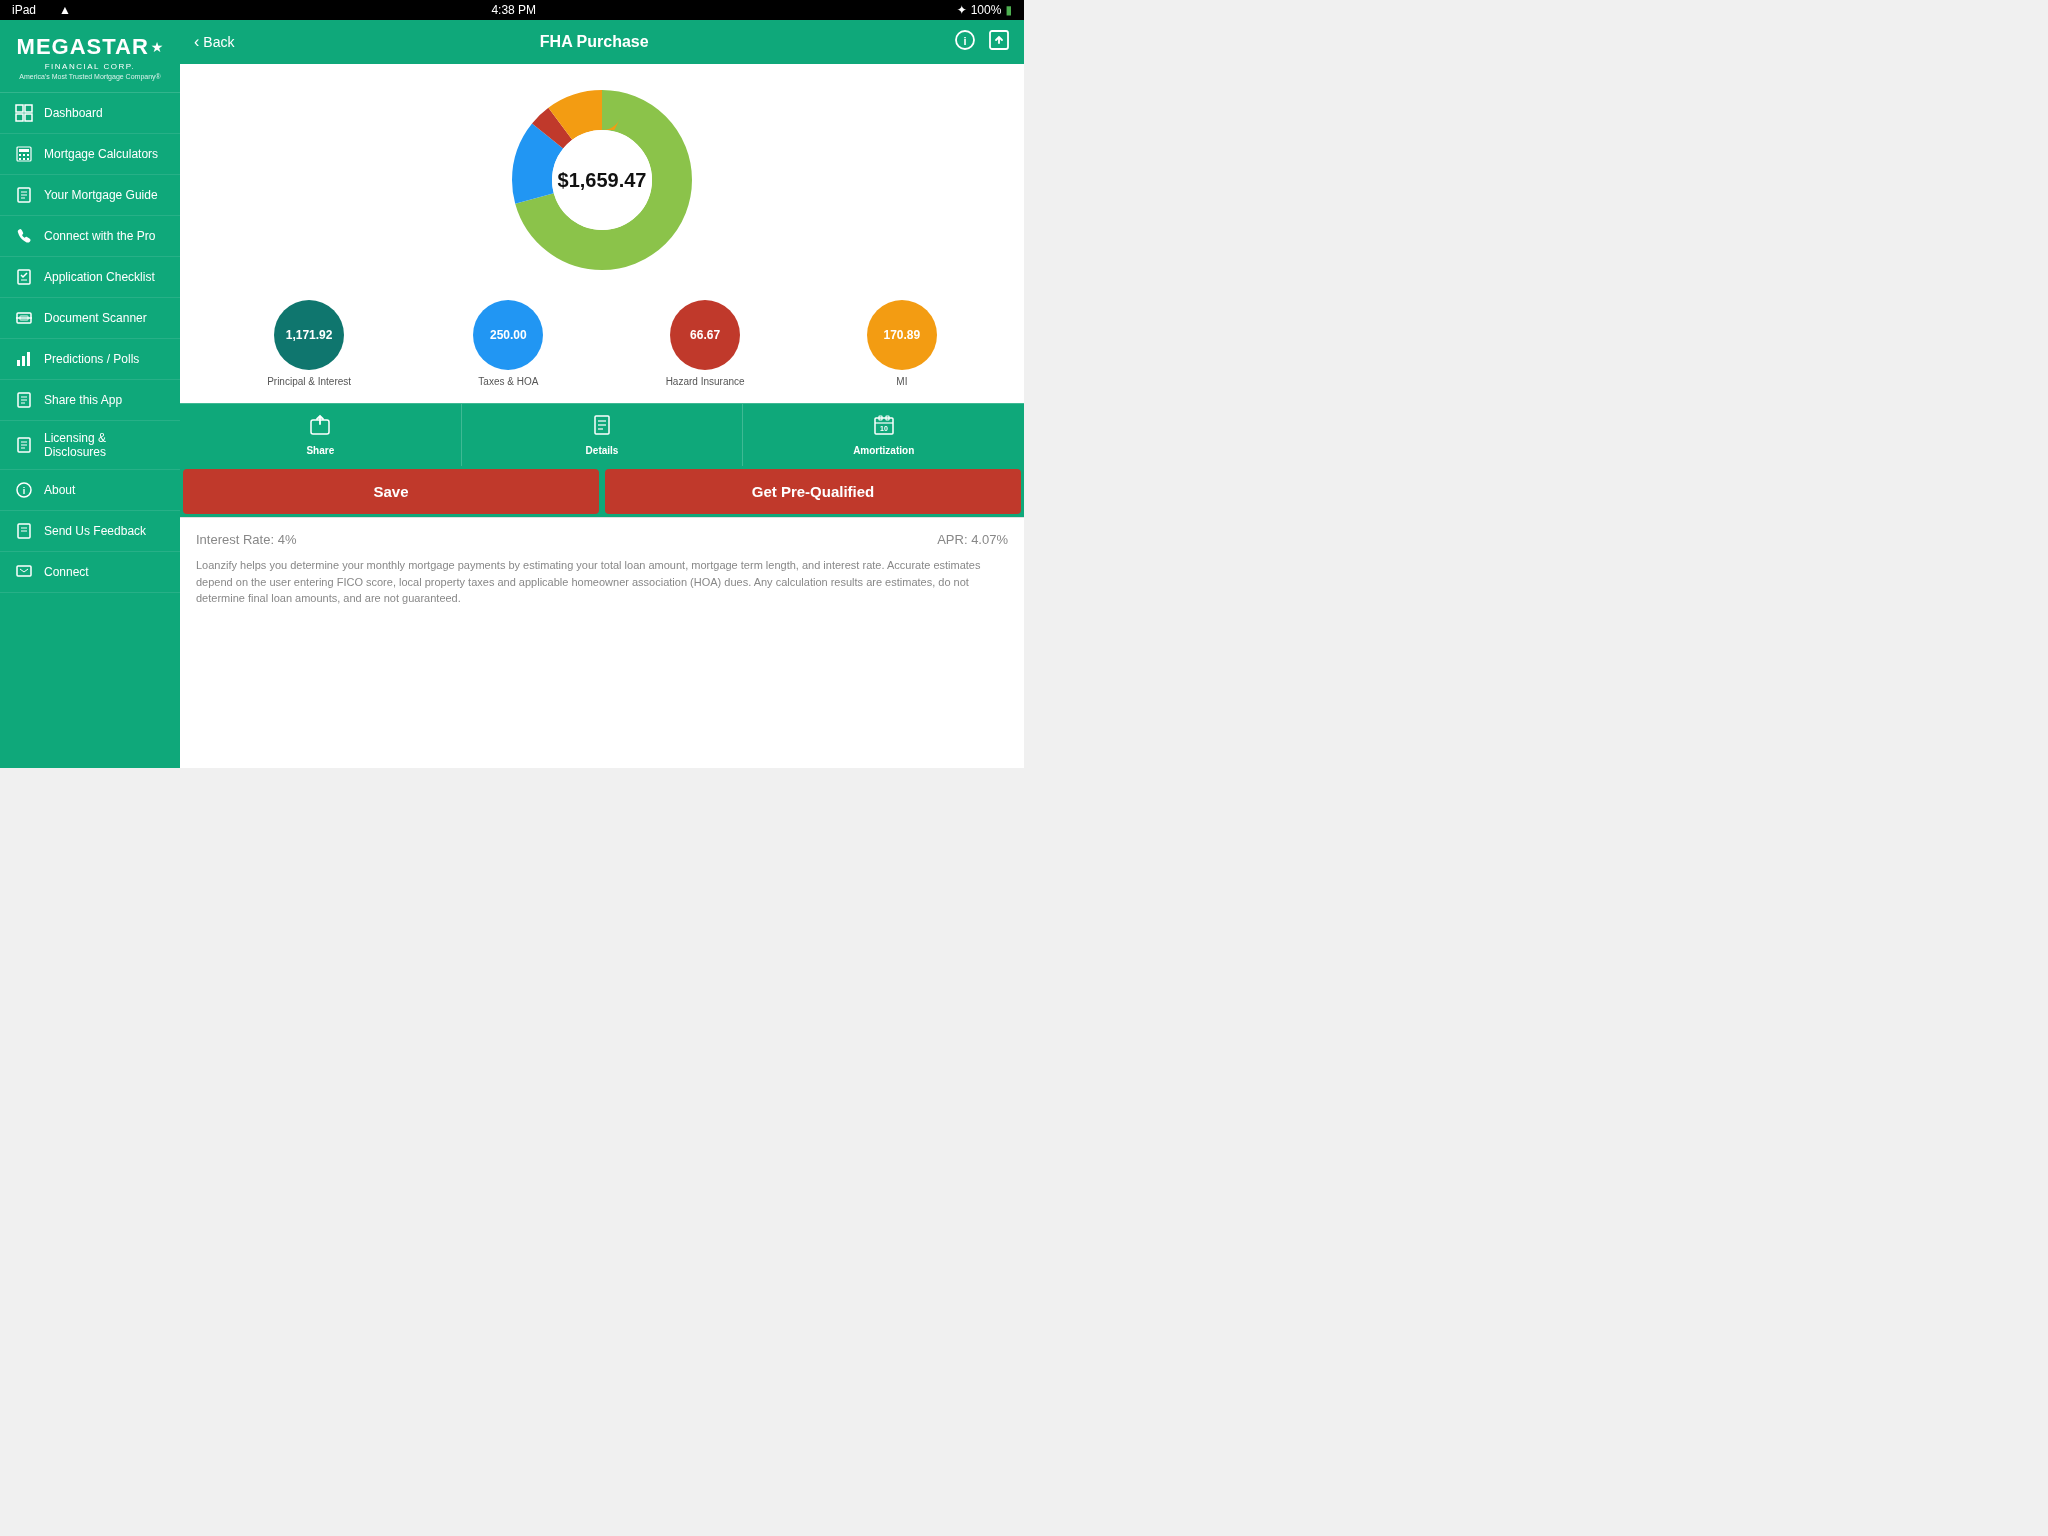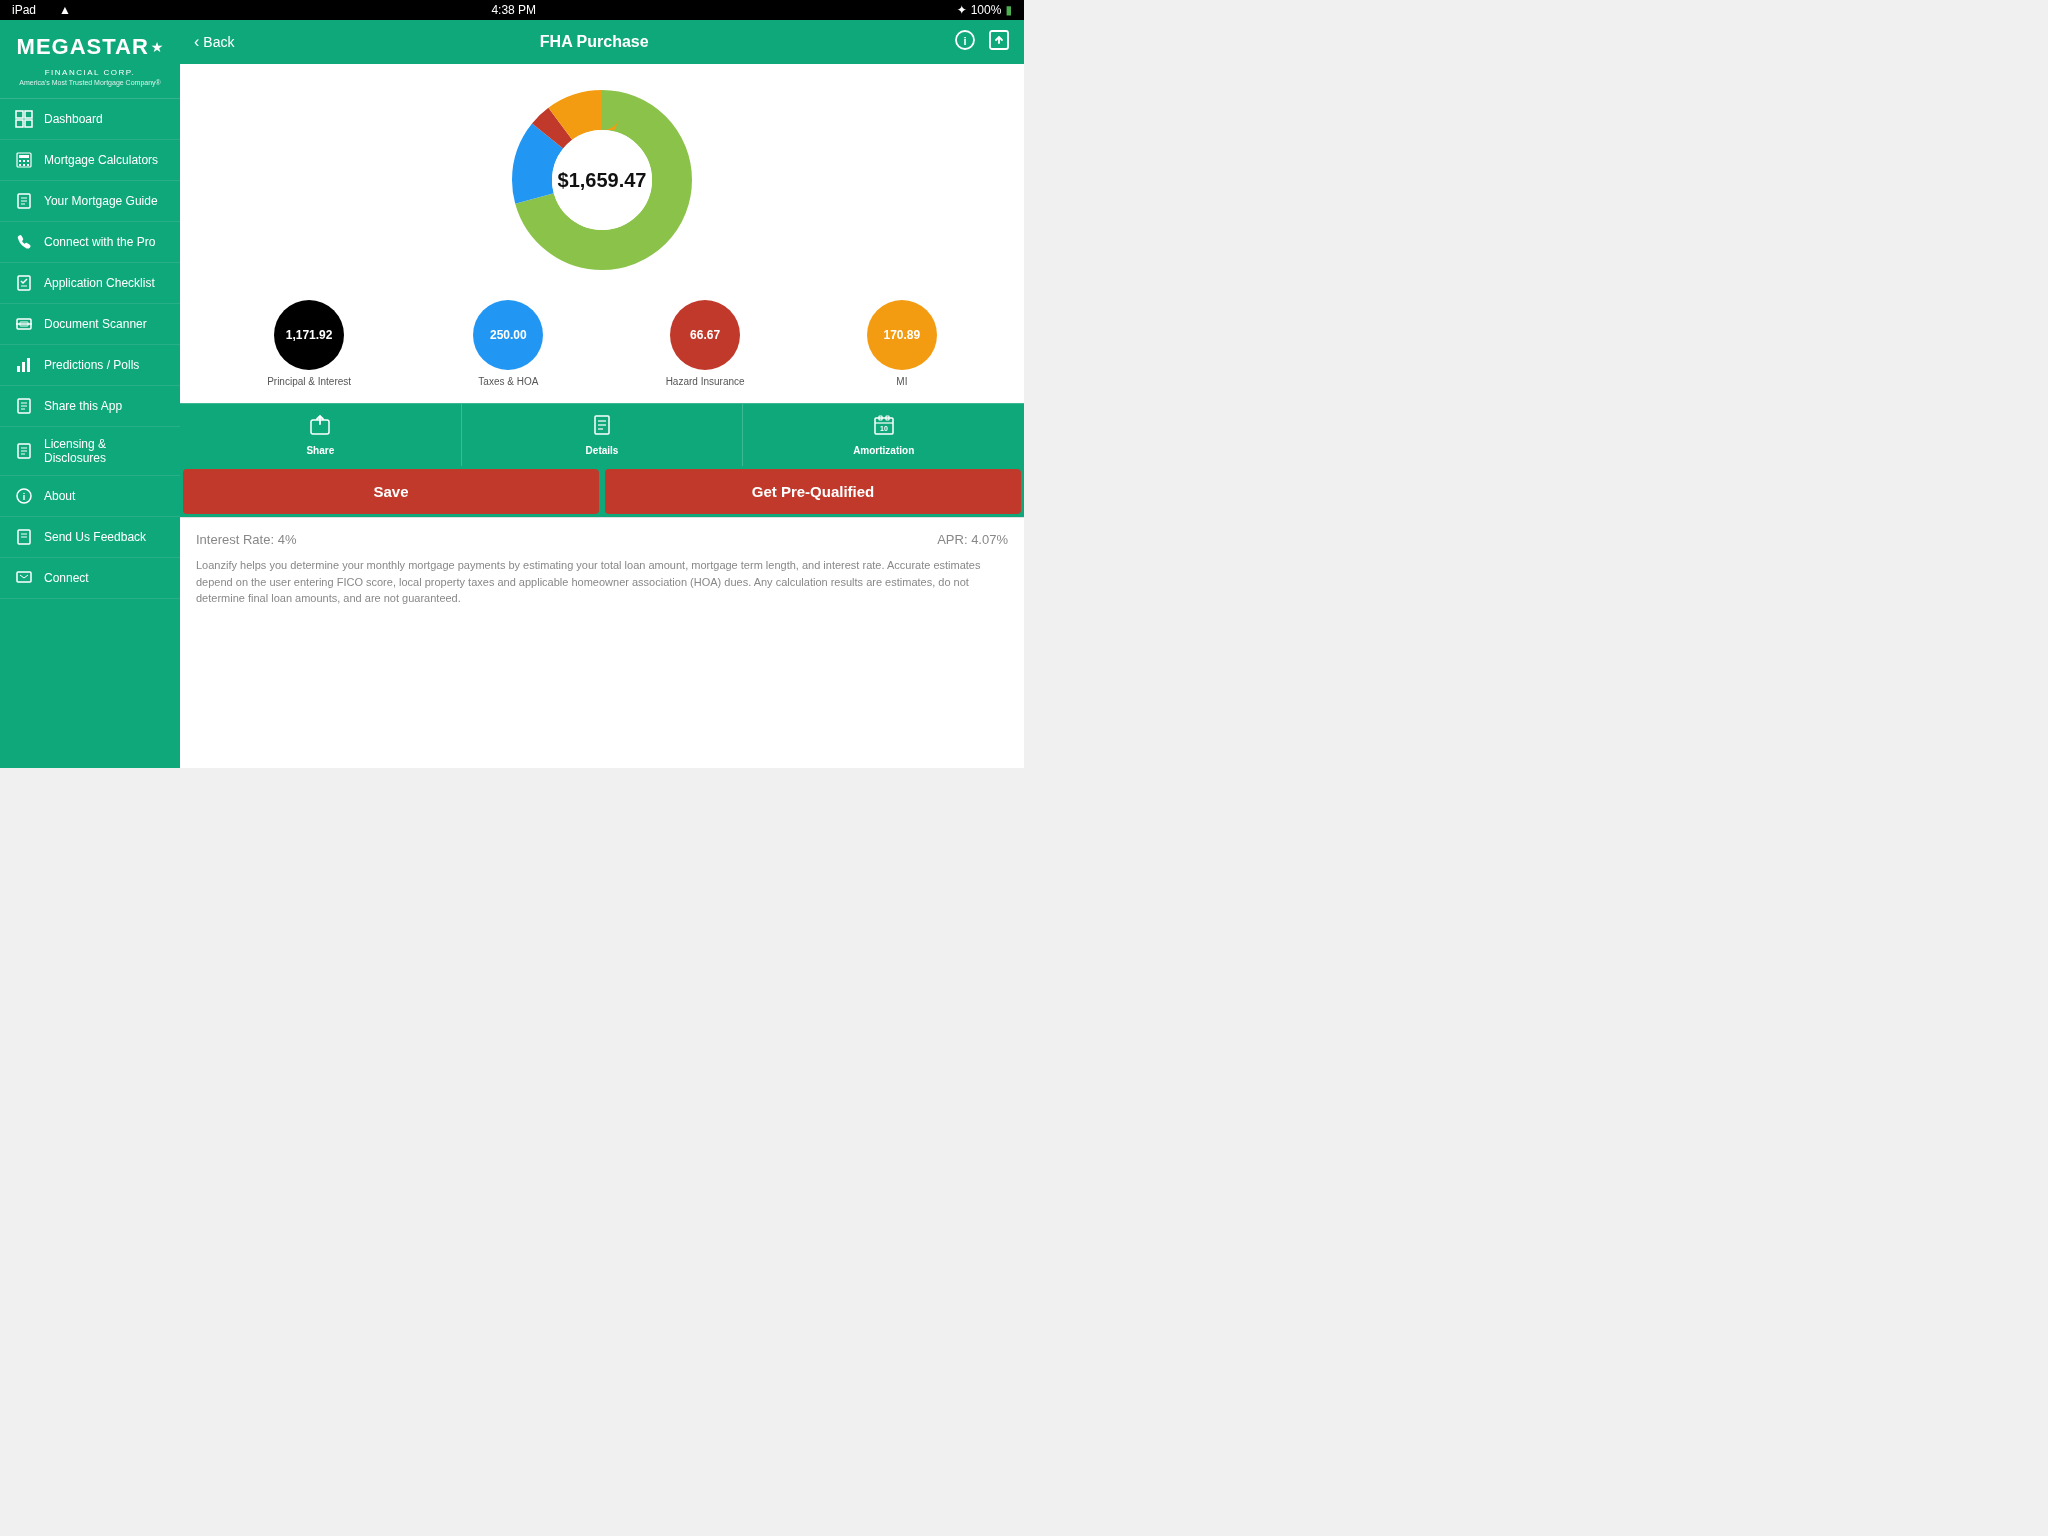--- a/index.html
+++ b/index.html
@@ -54,21 +54,21 @@
       color: #fff;
       font-size: 22px;
       font-weight: 900;
       letter-spacing: 1px;
       line-height: 1;
     }
     .logo-subtitle {
       color: #fff;
       font-size: 8px;
       letter-spacing: 1.5px;
-      margin-top: 10px;
+      margin-top: 4px;
     }
     .logo-tagline {
       color: rgba(255,255,255,0.85);
       font-size: 7px;
       margin-top: 2px;
     }
 
     .sidebar-nav { flex: 1; }
     .nav-item {
       display: flex;
@@ -482,21 +482,21 @@
               </g>
 
               <circle cx="100" cy="100" r="50" fill="white"></circle>
             </svg>
             <div class="donut-center">$1,659.47</div>
           </div>
         </div>
 
         <div class="legend-row">
           <div class="legend-item">
-            <div class="legend-bubble" style="background:#000000;">
+            <div class="legend-bubble" style="background:#0f766e;">
               <span>1,171.92</span>
             </div>
             <span class="legend-label">Principal &amp; Interest</span>
           </div>
           <div class="legend-item">
             <div class="legend-bubble" style="background:#2196f3;">
               <span>250.00</span>
             </div>
             <span class="legend-label">Taxes &amp; HOA</span>
           </div>

